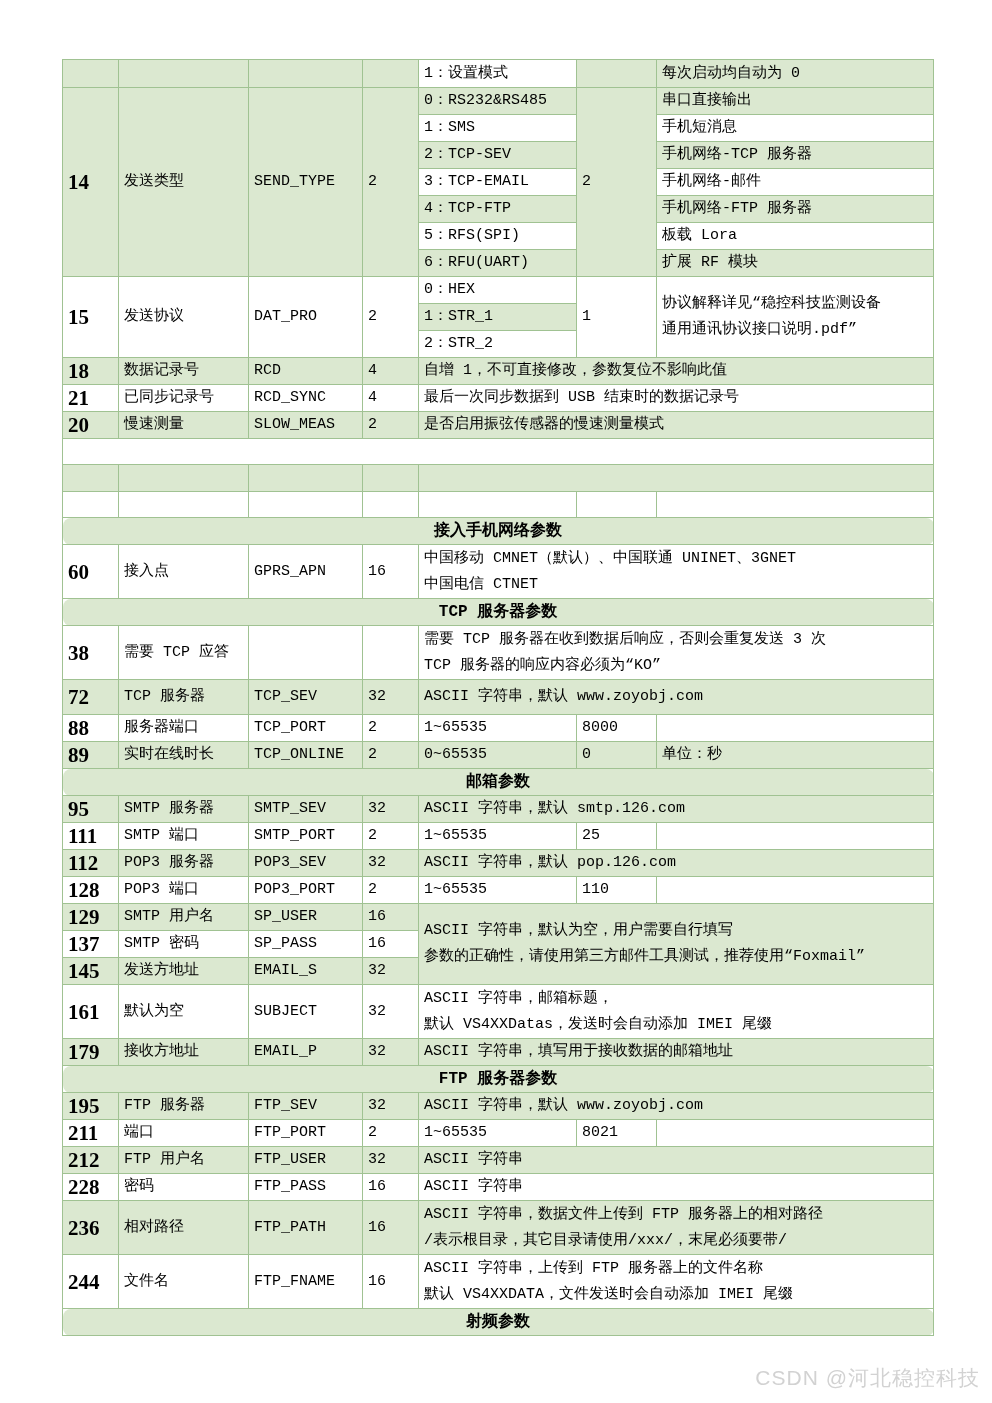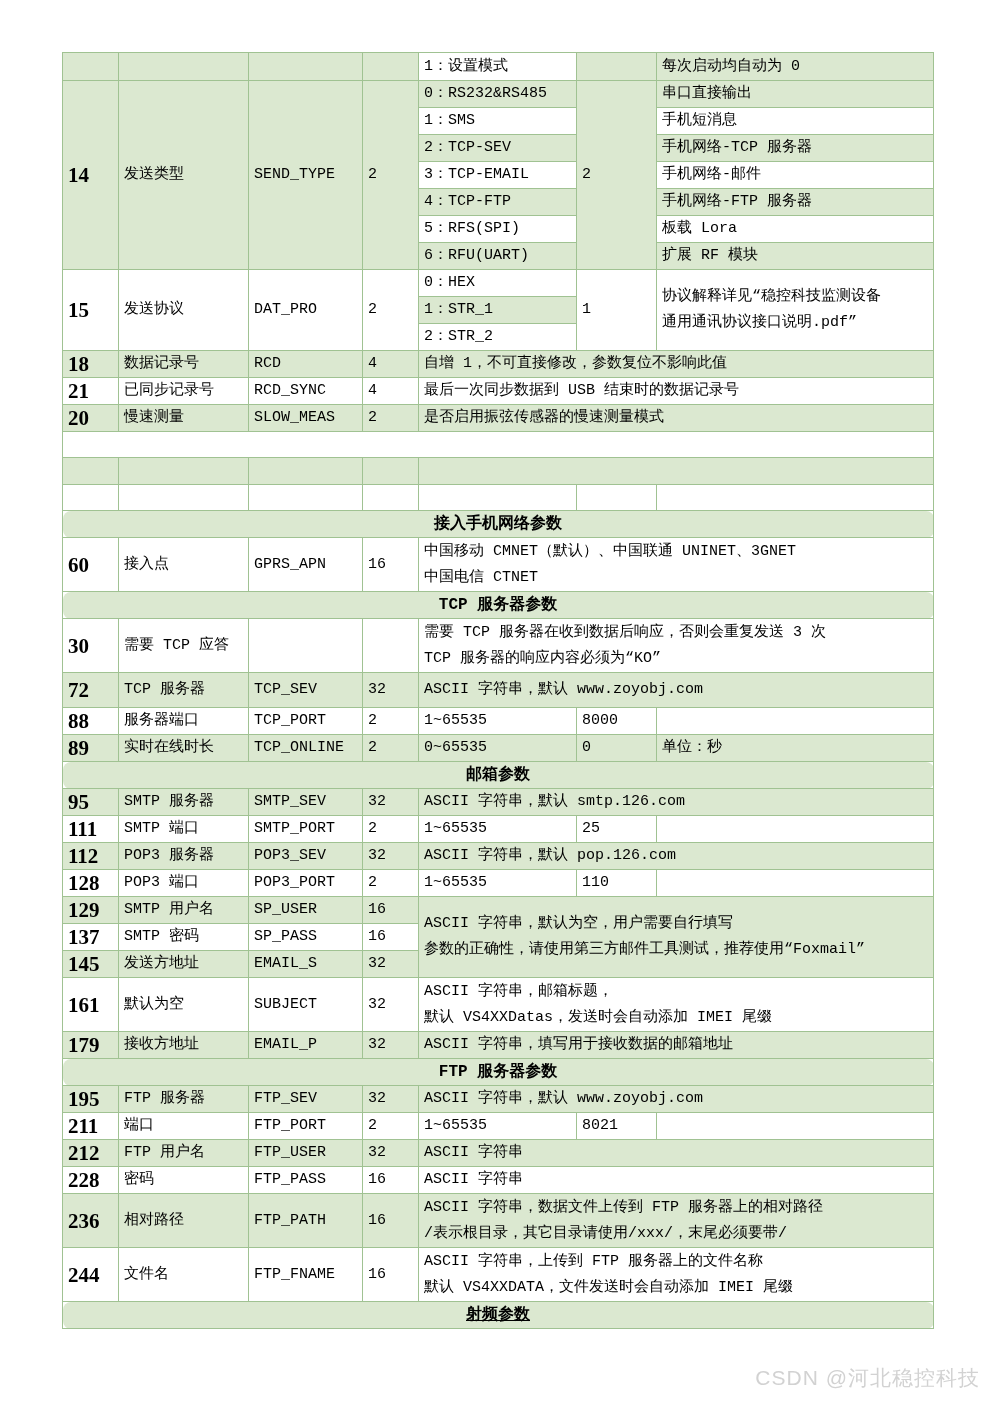--- a/index.html
+++ b/index.html
@@ -1,20 +1,20 @@
 <!DOCTYPE html>
 <html style="--green: #dbe8d0; --border: #a0c292; --wm: #d2d2d2;"><head>
 <meta charset="utf-8">
 <style>
   html,body{margin:0;padding:0;}
   body{
     width:992px;height:1403px;position:relative;background:#ffffff;overflow:hidden;
     font-family:"Liberation Mono","DejaVu Sans Mono",monospace;color:#000;
   }
-  .table-wrap{position:absolute;left:62px;top:52px;}
+  .table-wrap{position:absolute;left:62px;top:59px;}
   table{border-collapse:collapse;table-layout:fixed;width:871px;}
   td{
     border:1px solid var(--border,#a0c292);
     padding:0 5px;font-size:15px;line-height:26px;vertical-align:middle;
     white-space:pre-line;overflow:hidden;word-break:break-all;
   }
   td.g{background:var(--green,#dbe8d0);}
   td.w{background:#ffffff;}
   td.id{font-family:"Liberation Serif","DejaVu Serif",serif;font-weight:bold;font-size:21px;}
   td.hdr{text-align:center;font-weight:bold;font-size:16px;line-height:25px;border-radius:8px;}
@@ -145,21 +145,21 @@
           <td class="w">接入点</td>
           <td class="w">GPRS_APN</td>
           <td class="w">16</td>
           <td colspan="3" class="w">中国移动 CMNET（默认）、中国联通 UNINET、3GNET
 中国电信 CTNET</td>
         </tr>
         <tr style="height: 27px;">
           <td colspan="7" class="g hdr">TCP 服务器参数</td>
         </tr>
         <tr style="height: 54px;">
-          <td class="w id">30</td>
+          <td class="w id">38</td>
           <td class="w">需要 TCP 应答</td>
           <td class="w"></td>
           <td class="w"></td>
           <td colspan="3" class="w">需要 TCP 服务器在收到数据后响应，否则会重复发送 3 次
 TCP 服务器的响应内容必须为“KO”</td>
         </tr>
         <tr style="height: 35px;">
           <td class="g id">72</td>
           <td class="g">TCP 服务器</td>
           <td class="g">TCP_SEV</td>
@@ -296,20 +296,20 @@
 /表示根目录，其它目录请使用/xxx/，末尾必须要带/</td>
         </tr>
         <tr style="height: 54px;">
           <td class="w id">244</td>
           <td class="w">文件名</td>
           <td class="w">FTP_FNAME</td>
           <td class="w">16</td>
           <td colspan="3" class="w">ASCII 字符串，上传到 FTP 服务器上的文件名称
 默认 VS4XXDATA，文件发送时会自动添加 IMEI 尾缀</td>
         </tr>
-        <tr style="height: 27px; text-decoration: underline;">
+        <tr style="height: 27px;">
           <td colspan="7" class="g hdr">射频参数</td>
         </tr>
       </tbody>
   </table>
 </div>
 
 <div class="watermark">CSDN @河北稳控科技</div>
 
 </body></html>

